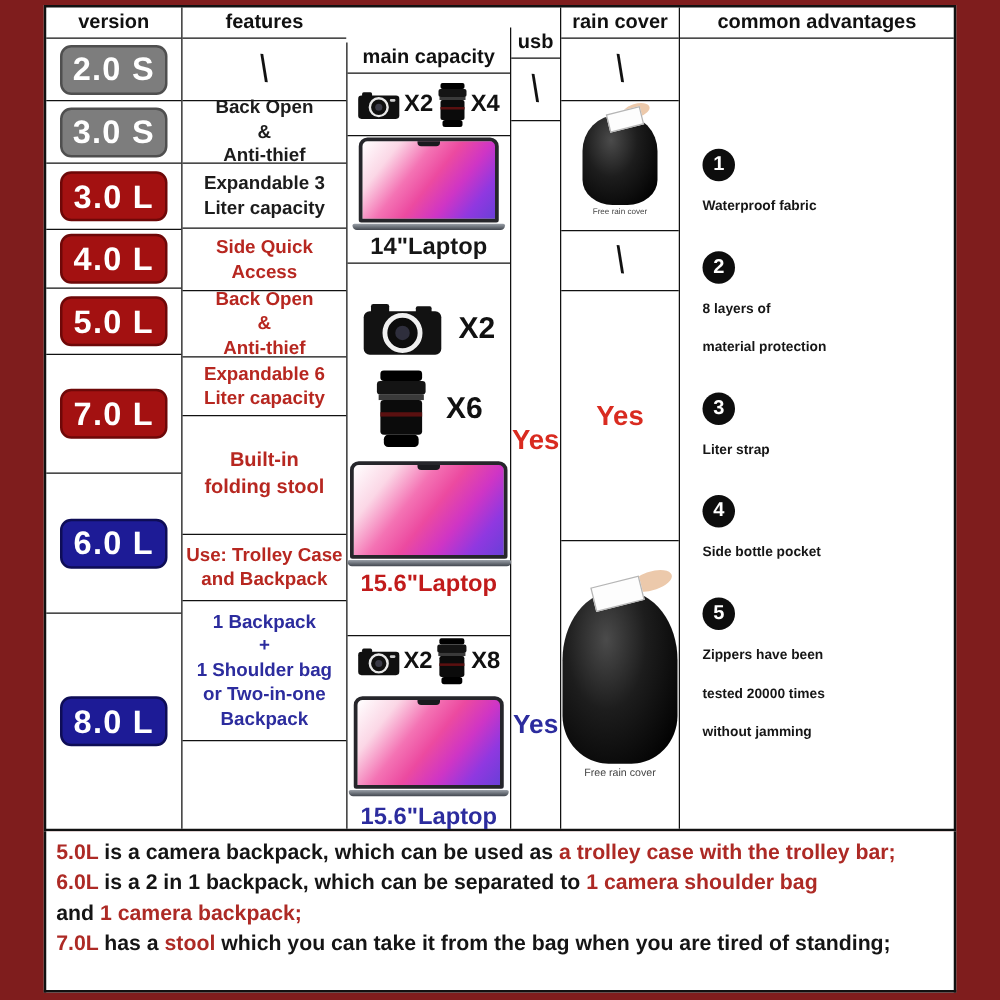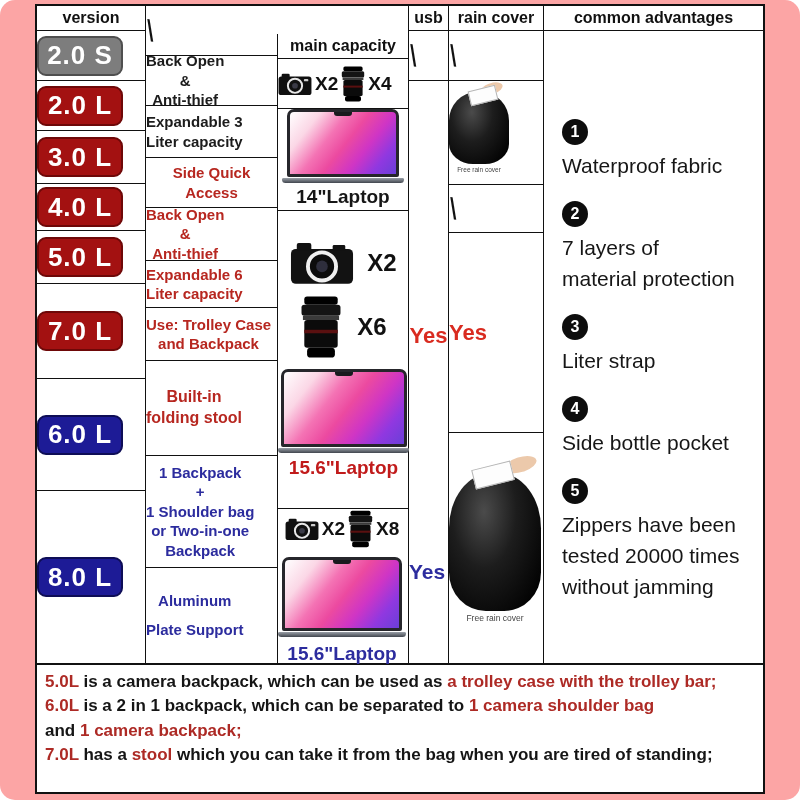--- a/index.html
+++ b/index.html
@@ -1,26 +1,26 @@
 <!DOCTYPE html>
 <html><head>
 <meta charset="utf-8">
 <style>
   html,body{margin:0;padding:0;background:#fff;}
-  .stage{position:relative;width:800px;height:800px;background:#fca5a5;
-         font-family:"Liberation Sans",sans-serif;color:#111;overflow:hidden;border-radius:15px;}
+  .stage{position:relative;width:800px;height:800px;background:#7f1d1d;
+         font-family:"Liberation Sans",sans-serif;color:#111;overflow:hidden;}
   .tbl{position:absolute;left:35px;top:4px;width:730px;height:661px;
        display:flex;border:2px solid #111;box-sizing:border-box;background:#fff;}
   .col{display:flex;flex-direction:column;box-sizing:border-box;}
   .col+.col{border-left:1.5px solid #111;}
   .c-version{width:108px;} .c-features{width:132px;} .c-capacity{width:131px;margin-top:28px;}
-  .c-usb{width:40px;} .c-rain{width:95px;} .c-adv{flex:1;}
+  .c-usb{width:40px;margin-top:16px;} .c-rain{width:95px;} .c-adv{flex:1;}
   .hcell{height:25px;border-bottom:1.5px solid #111;display:flex;align-items:center;
          justify-content:center;font-size:16px;font-weight:700;flex:none;box-sizing:border-box;}
-  .cell{display:flex;align-items:center;box-sizing:border-box;
+  .cell{display:flex;align-items:center;justify-content:center;box-sizing:border-box;
         flex:none;position:relative;}
   .bb{border-bottom:1.5px solid #111;}
   .grow{flex:1 1 auto;}
   
   .badge{min-width:86px;height:40px;border-radius:9px;display:flex;align-items:center;
          justify-content:center;color:#fff;font-weight:700;font-size:26px;letter-spacing:1px;
          box-sizing:border-box;}
   .badge-gray{background:#7d7d7d;border:2px solid #4f4f4f;}
   .badge-red{background:#a31111;border:2px solid #6e0808;}
   .badge-blue{background:#1d1b96;border:2px solid #0e0d56;}
@@ -67,42 +67,42 @@
   .bp-lg .bp-hand{width:32px;height:15px;top:-16px;right:4px;transform:rotate(-18deg);}
   .bp-cap{color:#444;margin-top:2px;font-weight:400;}
   .bp-sm .bp-cap{font-size:6.5px;} .bp-lg .bp-cap{font-size:8.5px;}
   
   .adv-cell{flex-direction:column;align-items:flex-start;justify-content:flex-start;
             padding:88px 10px 0 18px;}
   .adv-item{margin-bottom:20px;}
   .adv-num{width:26px;height:26px;border-radius:50%;background:#0d0d0d;color:#fff;
            font-weight:700;font-size:16px;display:flex;align-items:center;
            justify-content:center;margin-bottom:5px;}
-  .adv-text{font-size:21px;line-height:31px;color:#161616;white-space:pre-line;}
+  .adv-text{font-size:11px;line-height:31px;color:#161616;white-space:pre-line;font-weight:bold;}
   
   .footer{position:absolute;left:35px;top:665px;width:730px;height:129px;
           border:2px solid #111;border-top:none;box-sizing:border-box;
           padding:5px 8px 0 8px;font-size:17px;font-weight:700;line-height:24.4px;
           background:#fff;}
   .fline{white-space:nowrap;}
   .seg-red{color:#ad2a25;} .seg-black{color:#151515;}
 </style>
 </head>
 <body>
 
 <div class="stage">
   <div class="tbl">
 
     <div class="col c-version">
       <div class="hcell">version</div>
       <div class="cell bb" style="height:50px">
         <div class="badge badge-gray">2.0 S</div>
       </div>
       <div class="cell bb" style="height:50px">
-        <div class="badge badge-red">2.0 L</div>
+        <div class="badge badge-gray">3.0 S</div>
       </div>
       <div class="cell bb" style="height:53px">
         <div class="badge badge-red">3.0 L</div>
       </div>
       <div class="cell bb" style="height:47px">
         <div class="badge badge-red">4.0 L</div>
       </div>
       <div class="cell bb" style="height:53px">
         <div class="badge badge-red">5.0 L</div>
       </div>
@@ -111,20 +111,21 @@
       </div>
       <div class="cell bb" style="height:112px">
         <div class="badge badge-blue">6.0 L</div>
       </div>
       <div class="cell grow">
         <div class="badge badge-blue">8.0 L</div>
       </div>
     </div>
 
     <div class="col c-features">
+      <div class="hcell">features</div>
       <div class="cell bb" style="height:50px">
         <span class="slash">\</span>
       </div>
       <div class="cell bb" style="height:50px">
         <span class="ft ft-gray">Back Open
 &amp;
 Anti-thief</span>
       </div>
       <div class="cell bb" style="height:52px">
         <span class="ft ft-gray">Expandable 3
@@ -135,38 +136,34 @@
       </div>
       <div class="cell bb" style="height:53px">
         <span class="ft ft-red">Back Open
 &amp;
 Anti-thief</span>
       </div>
       <div class="cell bb" style="height:47px">
         <span class="ft ft-red">Expandable 6
 Liter capacity</span>
       </div>
+      <div class="cell bb" style="height:95px">
+        <span class="ft ft-red" style="font-size:16px">Built-in
+folding stool</span>
+      </div>
       <div class="cell bb" style="height:53px">
         <span class="ft ft-red">Use: Trolley Case
 and Backpack</span>
-      </div>
-      <div class="cell bb" style="height:95px">
-        <span class="ft ft-red" style="font-size:16px">Built-in
-folding stool</span>
       </div>
       <div class="cell bb" style="height:112px">
         <span class="ft ft-blue">1 Backpack
 +
 1 Shoulder bag
 or Two-in-one
 Backpack</span>
-      </div>
-      <div class="cell grow">
-        <span class="ft ft-blue" style="line-height:1.9">Aluminum
-Plate Support</span>
       </div>
     </div>
 
     <div class="col c-capacity">
       <div class="hcell">main capacity</div>
 
       <div class="cell bb" style="height:50px">
         <div class="gear-row">
           <svg width="34" height="24" viewBox="0 0 38 27">
             <rect x="0.5" y="5" width="37" height="21" rx="3" fill="#101010"></rect>
@@ -307,21 +304,21 @@
 
     <div class="col c-adv">
       <div class="hcell">common advantages</div>
       <div class="cell grow adv-cell">
         <div class="adv-item">
           <div class="adv-num">1</div>
           <div class="adv-text">Waterproof fabric</div>
         </div>
         <div class="adv-item">
           <div class="adv-num">2</div>
-          <div class="adv-text">7 layers of
+          <div class="adv-text">8 layers of
 material protection</div>
         </div>
         <div class="adv-item">
           <div class="adv-num">3</div>
           <div class="adv-text">Liter strap</div>
         </div>
         <div class="adv-item">
           <div class="adv-num">4</div>
           <div class="adv-text">Side bottle pocket</div>
         </div>

